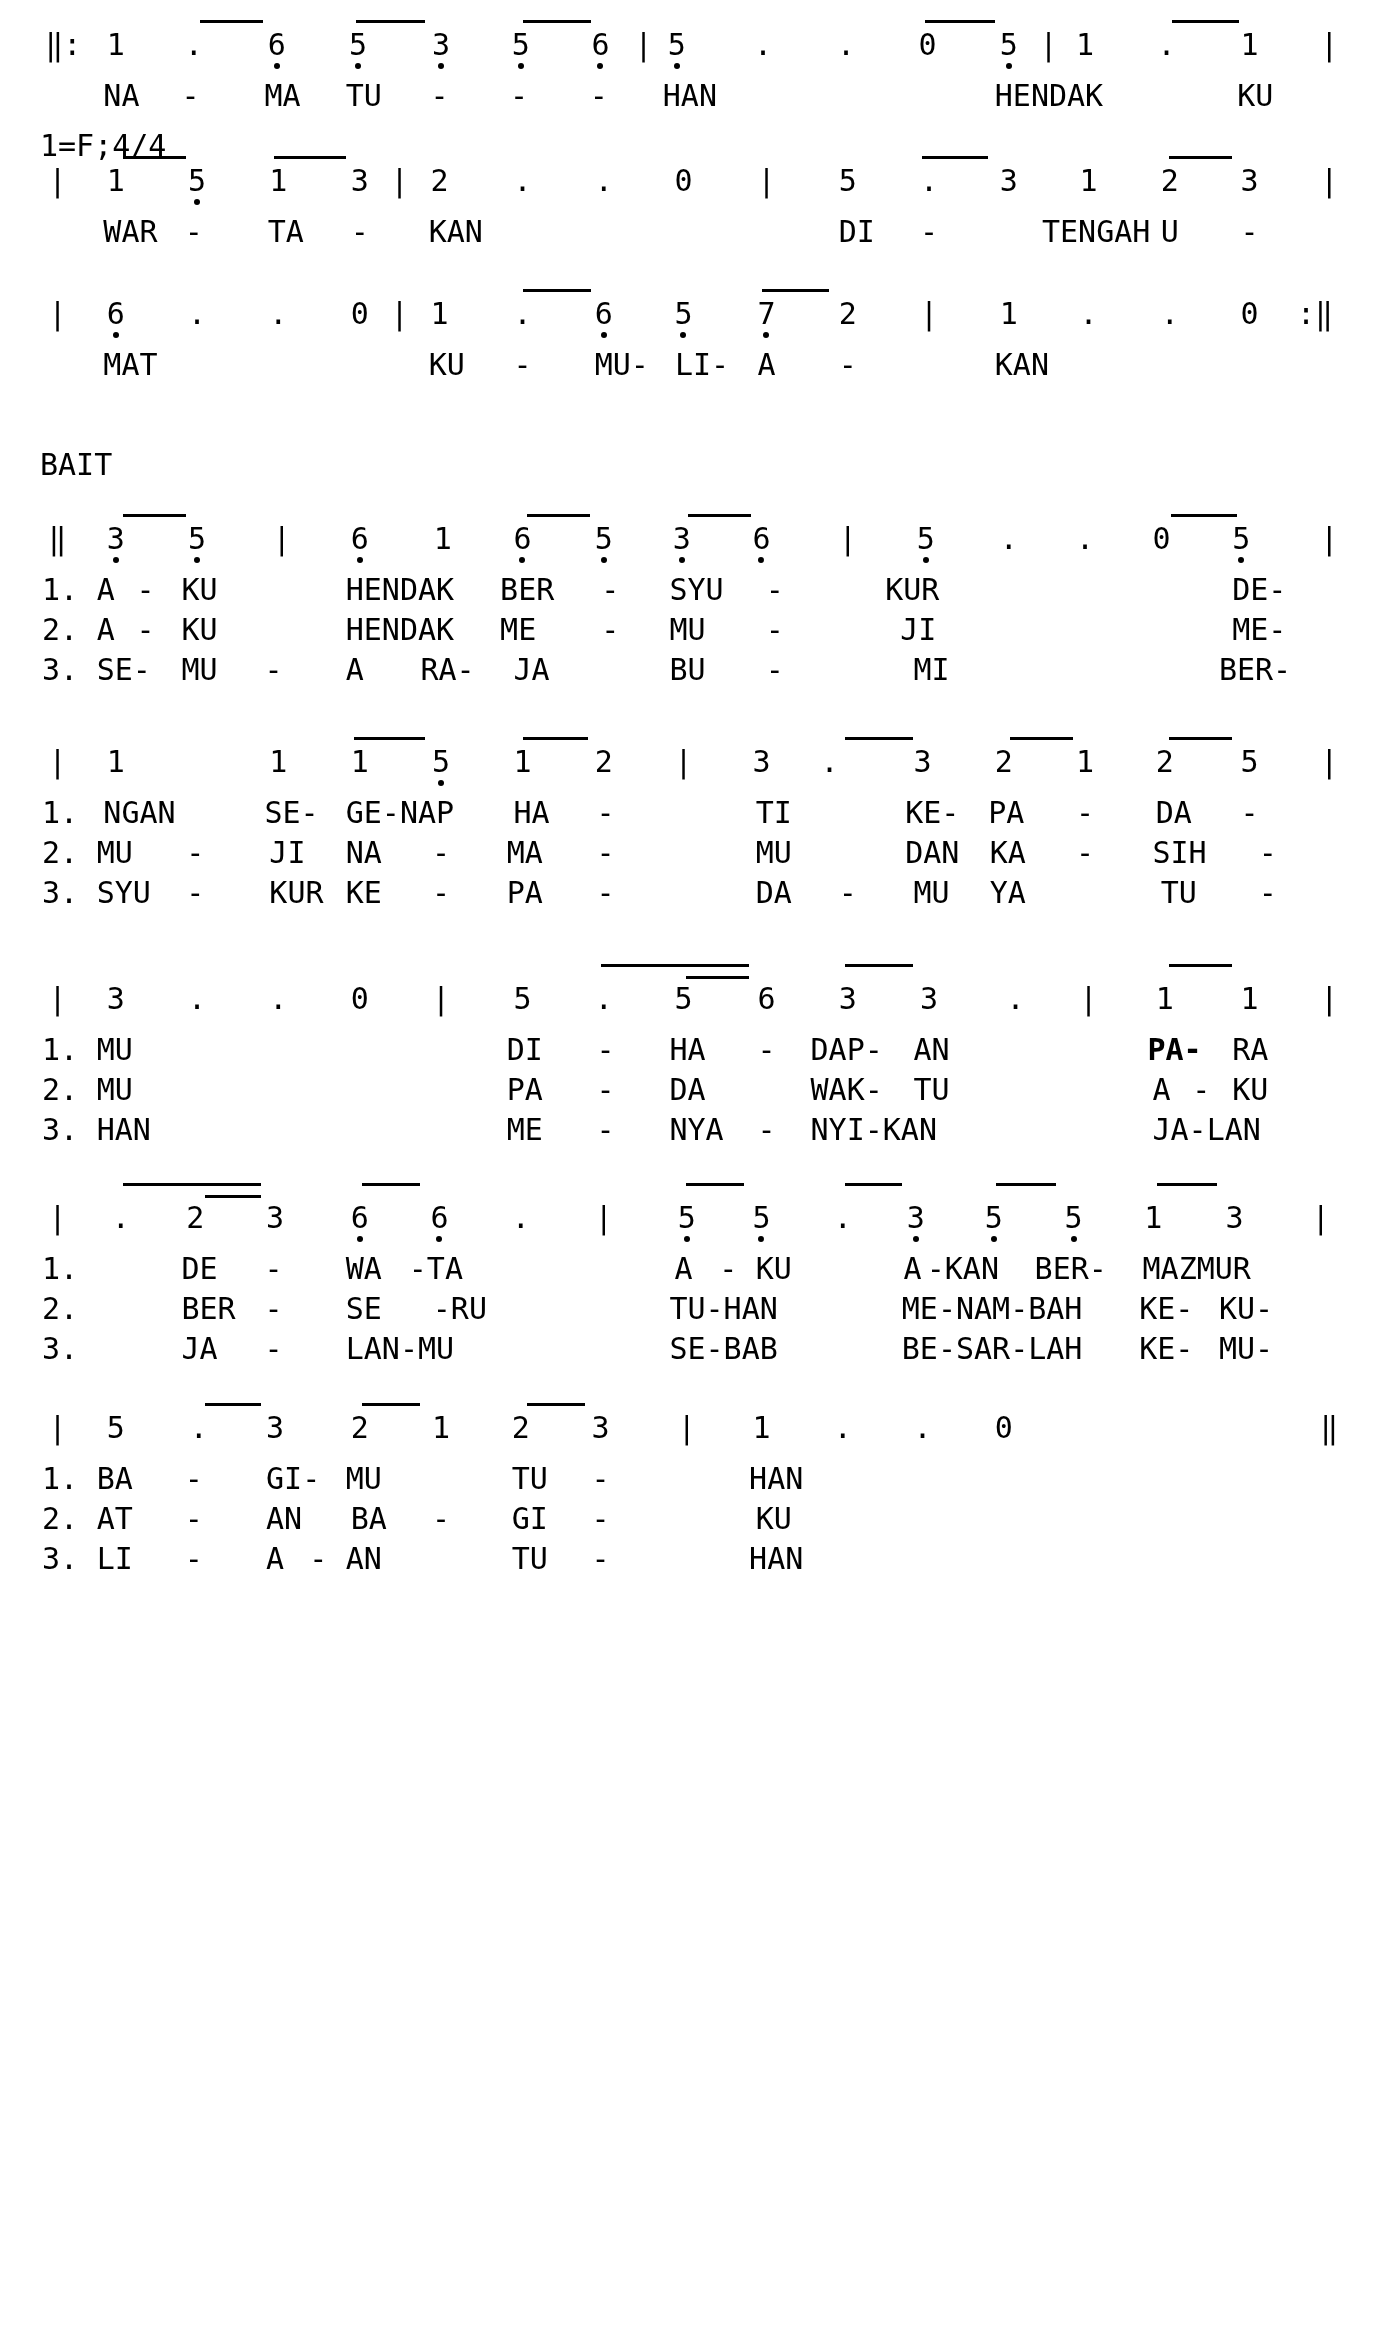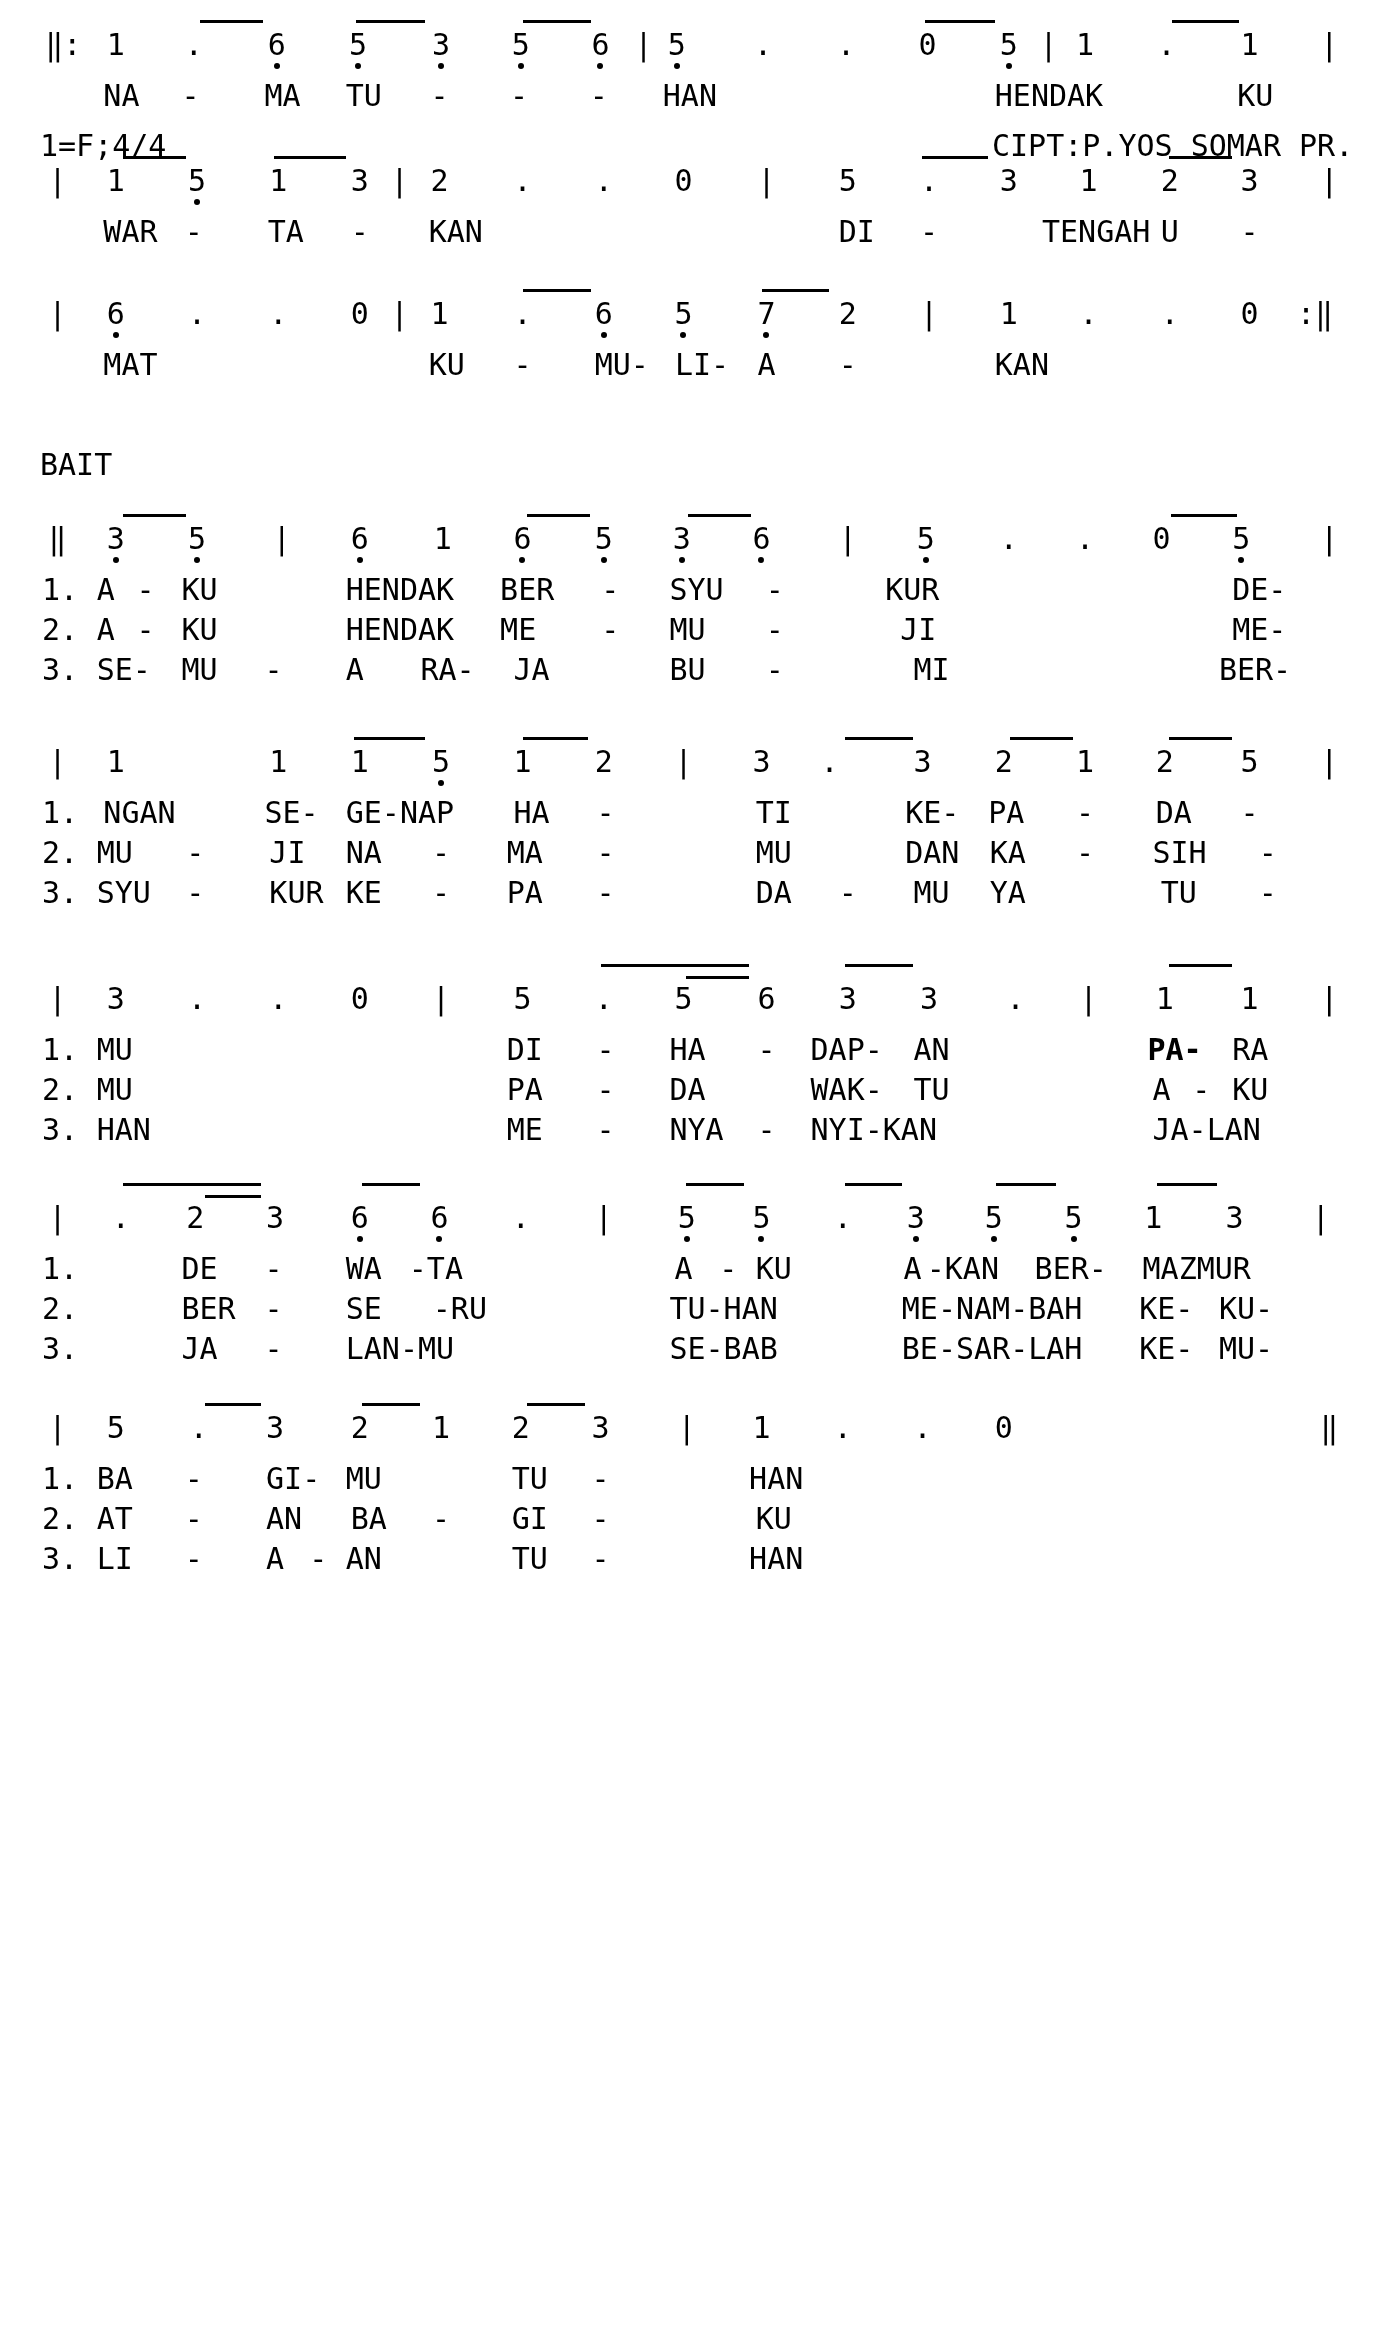--- a/index.html
+++ b/index.html
@@ -39,21 +39,20 @@
   .odot{position:absolute;top:3px;width:6px;height:6px;border-radius:50%;background:#000;}
   .lyric-row{position:relative;height:40px;line-height:40px;}
   .lyric-row.first{margin-top:4px;}
   .tok{position:absolute;white-space:pre;}
 </style>
 </head>
 <body>
 
 <div class="page">
   <div class="key">1=F;4/4</div>
-  <div class="composer">CIPT:P.YOS SOMAR PR.</div>
   <div id="sec-0">
       <div class="system" style="margin-top: 16px;">
         <div class="beam-row">
           <div class="beam" style="left: 199.64px; width: 63.08px;"></div>
           <div class="beam" style="left: 355.68px; width: 69.72px;"></div>
           <div class="beam" style="left: 523.34px; width: 68.06px;"></div>
           <div class="beam" style="left: 925.06px; width: 69.72px;"></div>
           <div class="beam" style="left: 1172.4px; width: 66.4px;"></div>
         </div>
         <div class="note-row">

